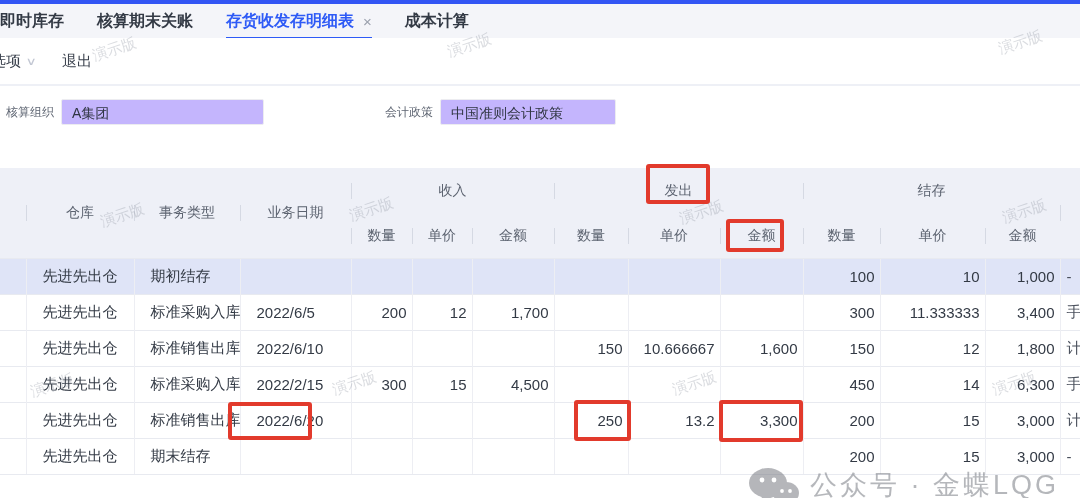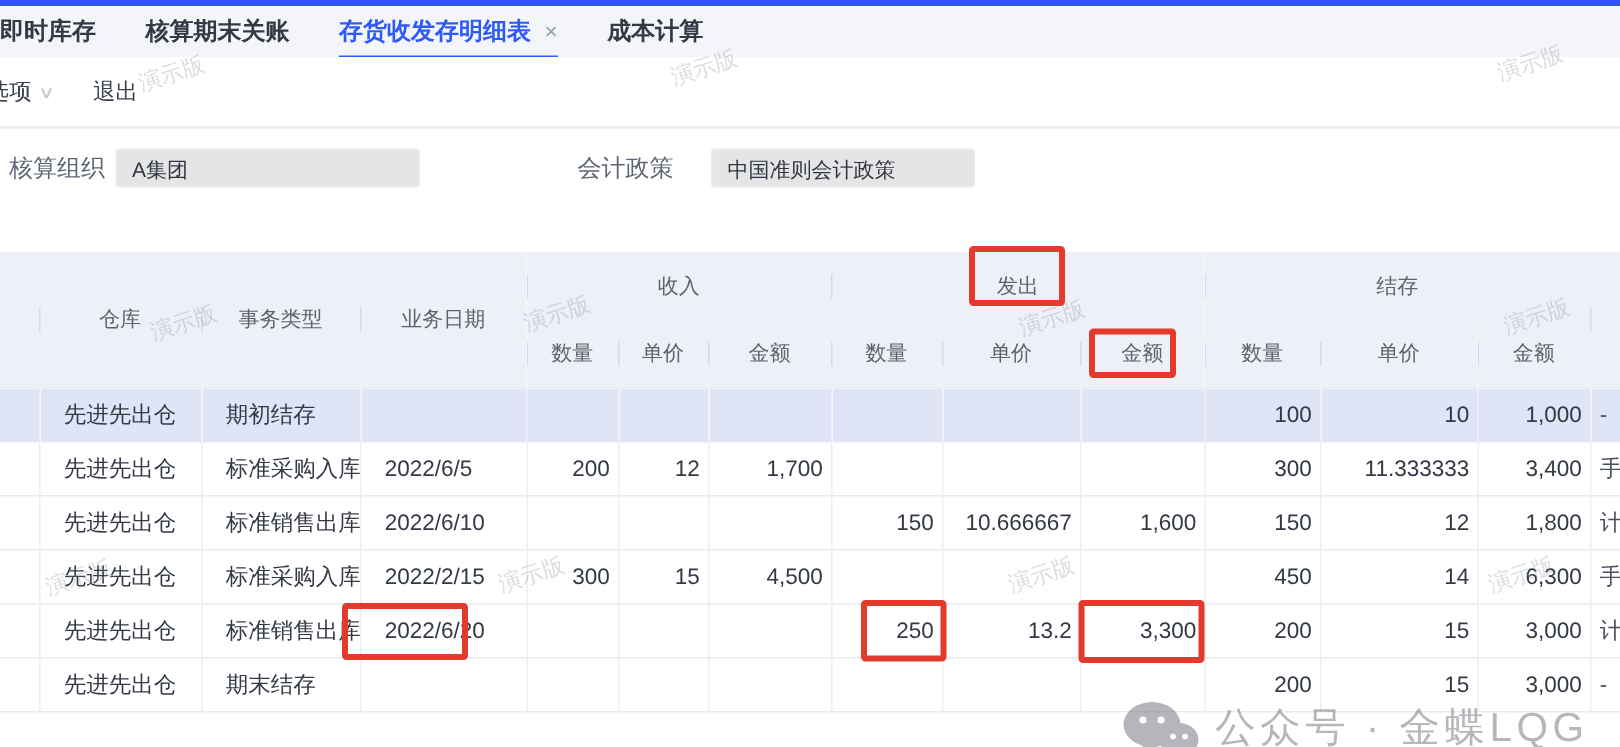--- a/index.html
+++ b/index.html
@@ -23,23 +23,23 @@
            display:flex;align-items:center;border-bottom:2px solid #eef0f6;}
   .tbtn{font-size:15px;color:#3a414d;cursor:pointer;white-space:nowrap;}
   .tbtn.options{margin-left:-9px;}
   .chev{font-size:11px;color:#c2c7d3;margin-left:6px;transform:scaleX(1.4);}
   .tbtn.exit{margin-left:27px;}
 
   
   .filters{position:absolute;left:0;top:86px;width:1080px;height:82px;background:#fff;}
   .fgroup{position:absolute;top:13px;display:flex;align-items:center;}
   .fgroup.g1{left:6px;}
-  .fgroup.g2{left:385px;gap:18px;}
-  .flabel{font-size:16px;color:#5f6673;margin-right:7px;white-space:nowrap;}
-  .finput{height:26px;line-height:26px;background:#e5e5e5;border:1px solid #ececf0;
+  .fgroup.g2{left:385px;}
+  .flabel{font-size:12px;color:#5f6673;margin-right:7px;white-space:nowrap;}
+  .finput{height:26px;line-height:26px;background:#c4b5fd;border:1px solid #ececf0;
           border-radius:2px;font-size:14px;color:#2f3542;padding:0 10px;box-sizing:border-box;}
   .finput.w1{width:203px;}
   .finput.w2{width:176px;}
 
   
   table.grid{position:absolute;left:0;top:168px;width:1080px;border-collapse:collapse;
              table-layout:fixed;}
   .grid th,.grid td{padding:0;overflow:hidden;white-space:nowrap;box-sizing:border-box;}
   .grid thead th{background:#eef0f7;font-weight:400;font-size:14px;color:#5c6370;
                  text-align:center;}

